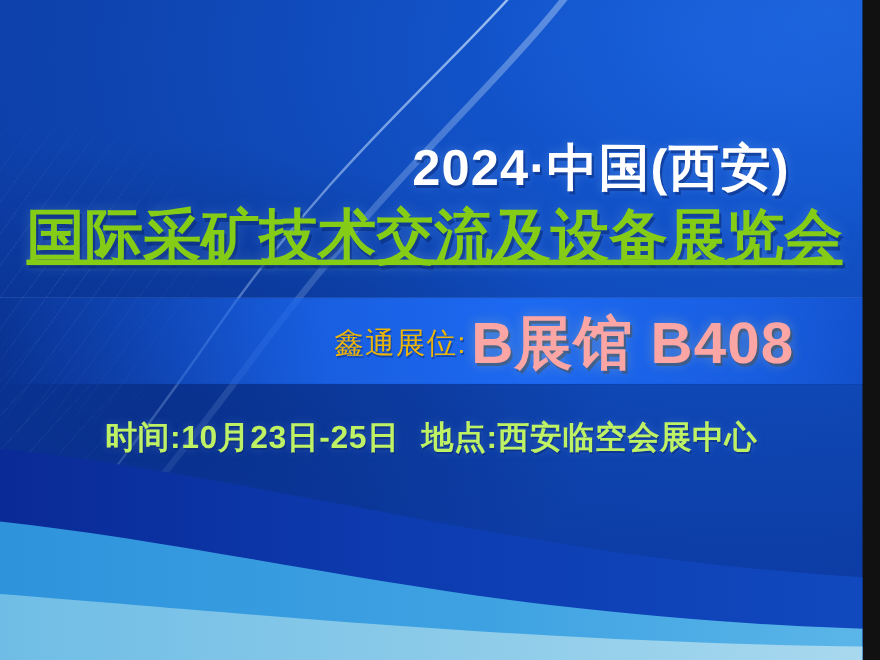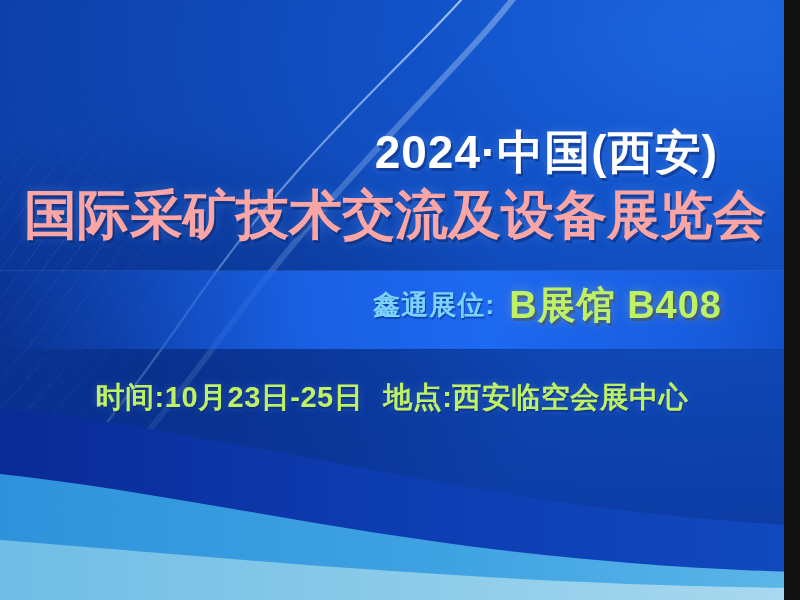--- a/index.html
+++ b/index.html
@@ -108,48 +108,49 @@
     white-space: nowrap;
   }
 
   .line-title {
     position: absolute;
     top: 180px; left: 24px; right: 62px;
     text-align: center;
     font-size: 53px;
     font-weight: bold;
     letter-spacing: 0px;
-    color: #fca5a5;
+    color: #84cc16;
     text-shadow:
       2px 3px 0 rgba(7,40,118,0.58),
       0 0 12px rgba(150,200,255,0.28);
     white-space: nowrap;
+    text-decoration: underline;
   }
 
   .line-booth {
     position: absolute;
     top: 286px; left: 0; right: 62px;
     text-align: right;
     white-space: nowrap;
     line-height: 1;
   }
   .booth-label {
     font-size: 27px;
-    font-weight: bold;
-    color: #7dd3fc;
+    font-weight: normal;
+    color: #eab308;
     letter-spacing: 1px;
     vertical-align: middle;
     text-shadow: 1px 2px 0 rgba(7,40,118,0.50);
   }
   .booth-value {
-    font-size: 38px;
-    font-weight: bold;
-    color: #bef264;
+    font-size: 53px;
+    font-weight: bold;
+    color: #fca5a5;
     letter-spacing: 1px;
-    margin-left: 14px;
+    margin-left: 4px;
     vertical-align: middle;
     text-shadow:
       2px 3px 0 rgba(90,70,10,0.40),
       0 0 12px rgba(255,240,140,0.30);
   }
 
   .line-meta {
     position: absolute;
     top: 378px; left: 0; right: 0;
     text-align: center;

